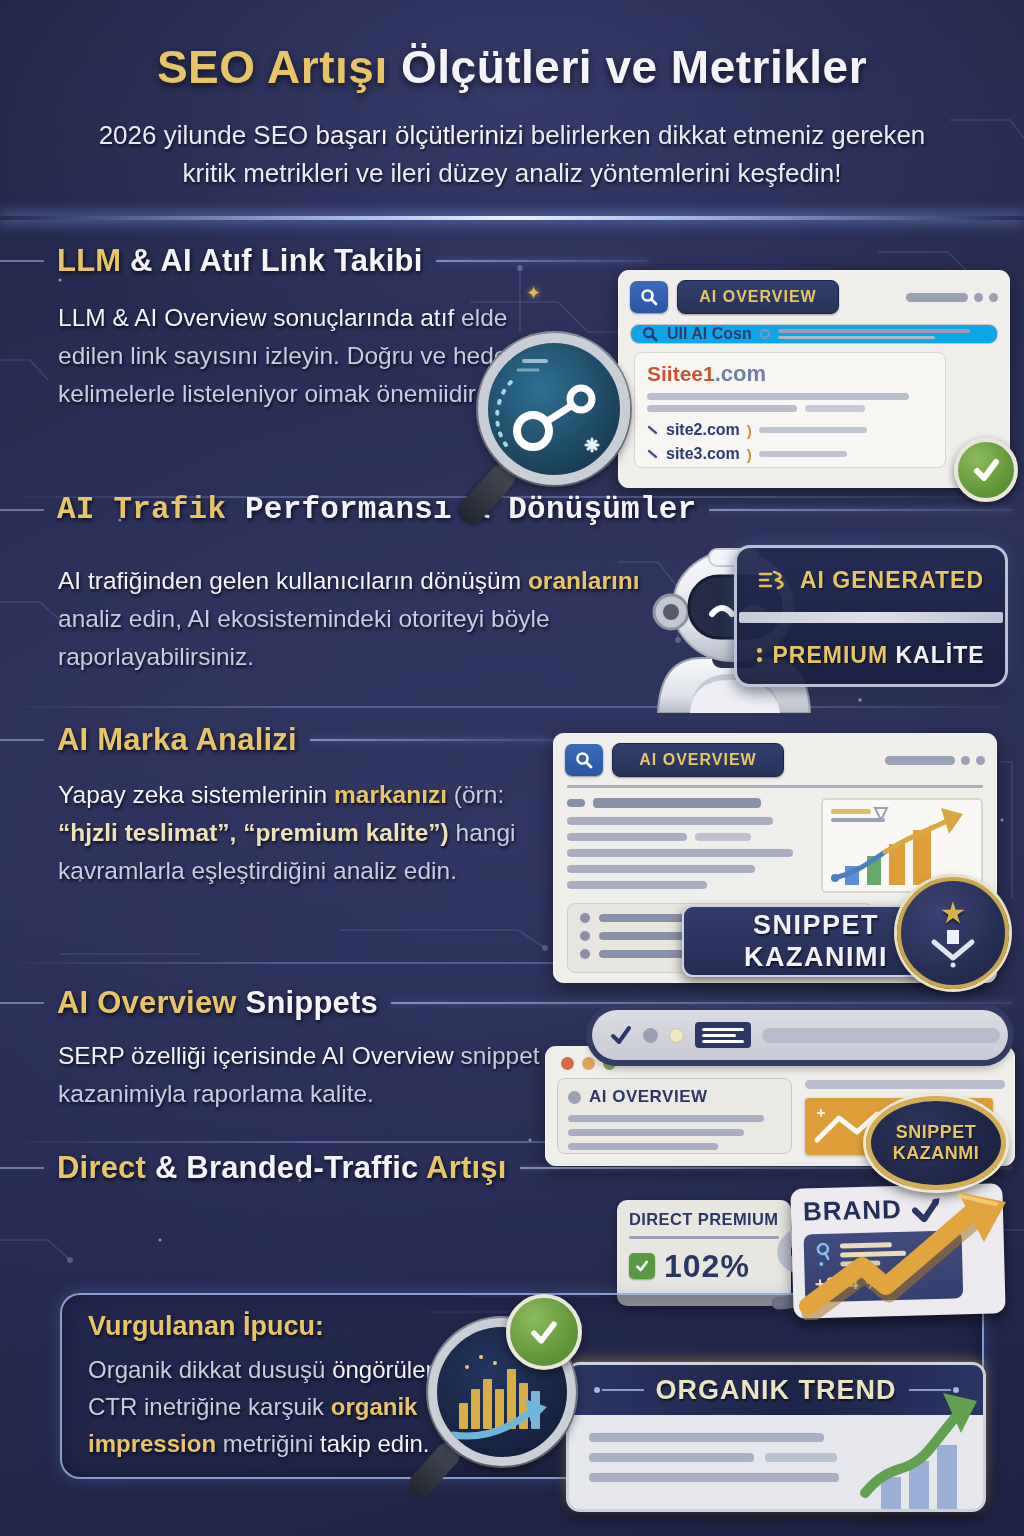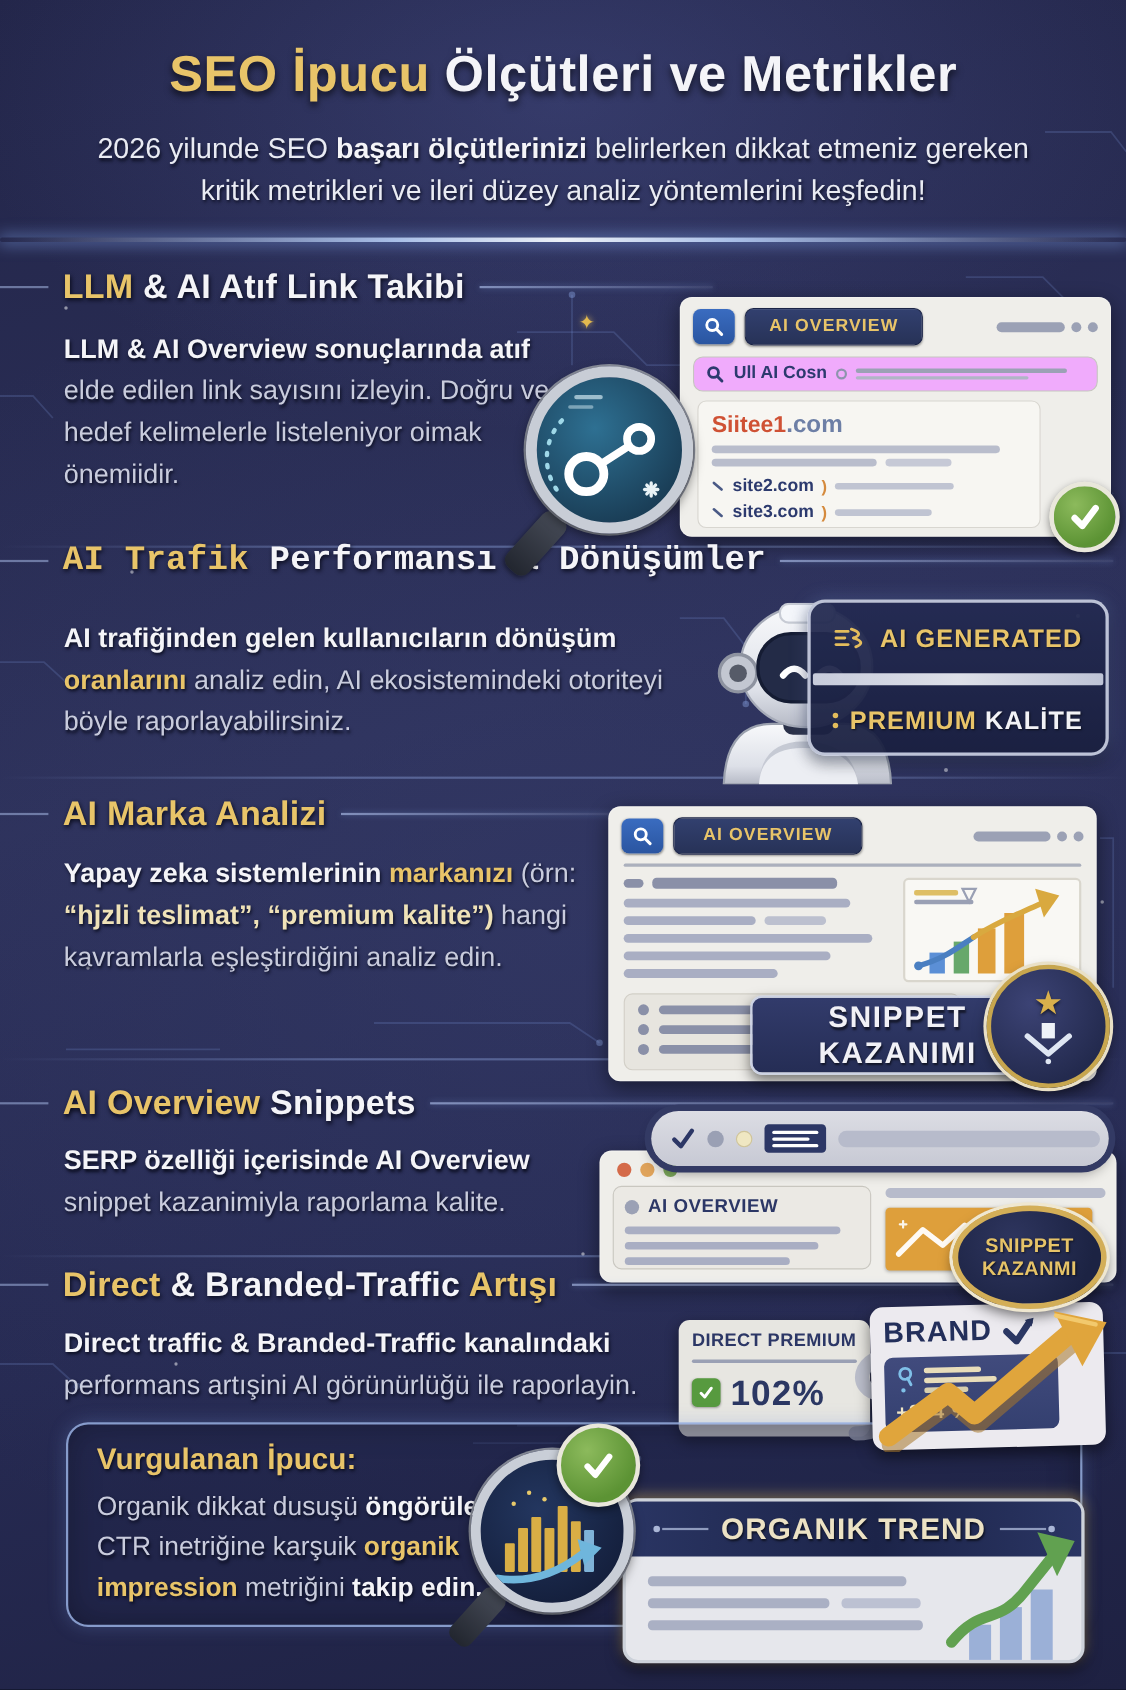--- a/index.html
+++ b/index.html
@@ -9,21 +9,21 @@
     font-family:"Liberation Sans",sans-serif;
     background:
       radial-gradient(900px 500px at 50% 6%, rgba(90,100,170,.30), rgba(0,0,0,0) 60%),
       radial-gradient(1200px 900px at 50% 55%, rgba(62,70,120,.35), rgba(0,0,0,0) 70%),
       linear-gradient(165deg,#23264a 0%,#2c3059 42%,#262a52 70%,#1e2142 100%);
   }
   .txtshadow{text-shadow:1px 2px 3px rgba(6,8,22,.85);}
   
   .sg-normal{color:#c9ccdd;}
   .sg-bright{color:#e9ebf3;}
-  .sg-bold{color:#f4f4f8;font-weight:bold;}
+  .sg-bold{color:#f4f4f8;font-weight:normal;}
   .sg-white{color:#f4f4f8;font-weight:bold;}
   .sg-gold{color:#e8c469;font-weight:bold;}
   .sg-cream{color:#efe2b8;font-weight:bold;}
 
   .abs{position:absolute;}
 
   
   .main-title{left:0;top:40px;width:1024px;text-align:center;font-size:46px;font-weight:bold;letter-spacing:.5px;text-shadow:0 3px 7px rgba(0,0,0,.65);}
   .subtitle{left:62px;top:116px;width:900px;text-align:center;font-size:26px;line-height:38px;text-shadow:1px 2px 3px rgba(6,8,22,.85);}
 
@@ -150,21 +150,21 @@
         <circle cx="300" cy="1180" r="1.6"></circle>
       <circle cx="960" cy="1200" r="1.8"></circle>
         <circle cx="160" cy="1240" r="1.5"></circle>
         <circle cx="620" cy="980" r="1.6"></circle>
       <circle cx="860" cy="700" r="1.8"></circle>
         <circle cx="60" cy="280" r="1.6"></circle>
         <circle cx="530" cy="1140" r="1.6"></circle>
     </g>
   </svg>
 
-  <div class="abs main-title"><span class="sg-gold">SEO İpucu</span><span class="sg-white"> Ölçütleri ve Metrikler</span></div>
+  <div class="abs main-title"><span class="sg-gold">SEO Artışı</span><span class="sg-white"> Ölçütleri ve Metrikler</span></div>
   <div class="abs subtitle">
     <div><span class="sg-bright">2026 yilunde SEO </span><span class="sg-bold">başarı ölçütlerinizi</span><span class="sg-bright"> belirlerken dikkat etmeniz gereken</span></div>
     <div><span class="sg-bright">kritik metrikleri ve ileri düzey analiz yöntemlerini keşfedin!</span></div>
   </div>
   <div class="abs divider-strong"></div>
 
   <div class="abs divider-sub" style="top:496px;"></div>
   <div class="abs divider-sub" style="top:706px;"></div>
   <div class="abs divider-sub" style="top:962px;"></div>
   <div class="abs divider-sub" style="top:1141px;"></div>
@@ -186,21 +186,21 @@
             <line x1="12.5" y1="12.5" x2="17" y2="17" stroke="#fff" stroke-width="2.8" stroke-linecap="round"></line>
           </svg>
       </div>
       <div class="navy-pill" style="width:162px;height:34px;font-size:16px;">AI OVERVIEW</div>
       <div style="margin-left:auto;display:flex;align-items:center;gap:6px;">
         <div class="gbar" style="width:62px;height:9px;"></div>
         <div class="gdot" style="width:9px;height:9px;"></div>
         <div class="gdot" style="width:9px;height:9px;"></div>
       </div>
     </div>
-    <div style="margin:10px 12px 0 12px;height:32px;background:#f0abfc;border:1px solid #c6c5c0;border-radius:9px;display:flex;align-items:center;gap:8px;padding:0 10px;">
+    <div style="margin:10px 12px 0 12px;height:20px;background:#0ea5e9;border:1px solid #c6c5c0;border-radius:9px;display:flex;align-items:center;gap:8px;padding:0 10px;">
       <svg width="18" height="18" viewBox="0 0 20 20">
           <circle cx="8.5" cy="8.5" r="5" fill="none" stroke="#2c3a6e" stroke-width="2.8"></circle>
           <line x1="12.5" y1="12.5" x2="17" y2="17" stroke="#2c3a6e" stroke-width="3" stroke-linecap="round"></line>
         </svg>
       <span style="color:#2c3a6e;font-weight:bold;font-size:16px;">Ull AI Cosn</span>
       <span style="width:10px;height:10px;border:2px solid #8d94ad;border-radius:50%;"></span>
       <span style="flex:1;display:flex;flex-direction:column;gap:3px;">
           <span class="gline" style="width:92%;height:4px;background:#9ba1b5;"></span>
           <span class="gline" style="width:75%;height:3px;background:#b0b5c6;"></span>
         </span>
@@ -444,21 +444,20 @@
   <div class="abs s4-oval">
     <span>SNIPPET</span>
     <span>KAZANMI</span>
   </div>
 
   <div class="abs sec-title" style="left:0;top:1150px;width:1012px;">
     <span class="pre"></span>
     <h2><span class="sg-gold">Direct</span><span class="sg-white"> &amp; Branded-Traffic</span><span class="sg-gold"> Artışı</span></h2>
     <span class="post"></span>
   </div>
-  <div class="abs sec-body" style="left:58px;top:1203px;width:566px;"><span class="sg-bold">Direct traffic &amp; Branded-Traffic kanalındaki</span><span class="sg-normal"> performans artışini AI görünürlüğü ile raporlayin.</span></div>
 
   <div class="abs s5-card1">
     <div style="color:#2c3766;font-weight:bold;font-size:16.5px;letter-spacing:.4px;">DIRECT PREMIUM</div>
     <div style="height:2.5px;background:#9aa0b4;margin:7px 0 9px 0;border-radius:2px;"></div>
     <div style="display:flex;align-items:center;gap:9px;">
       <span style="width:26px;height:26px;background:#579a3f;border-radius:5px;display:flex;align-items:center;justify-content:center;box-shadow:0 1px 2px rgba(0,0,0,.3);">
         <svg width="16" height="16" viewBox="0 0 24 24">
             <path d="M5 13 L10 18 L19 6" fill="none" stroke="#fff" stroke-width="4" stroke-linecap="round" stroke-linejoin="round"></path>
           </svg>
       </span>

